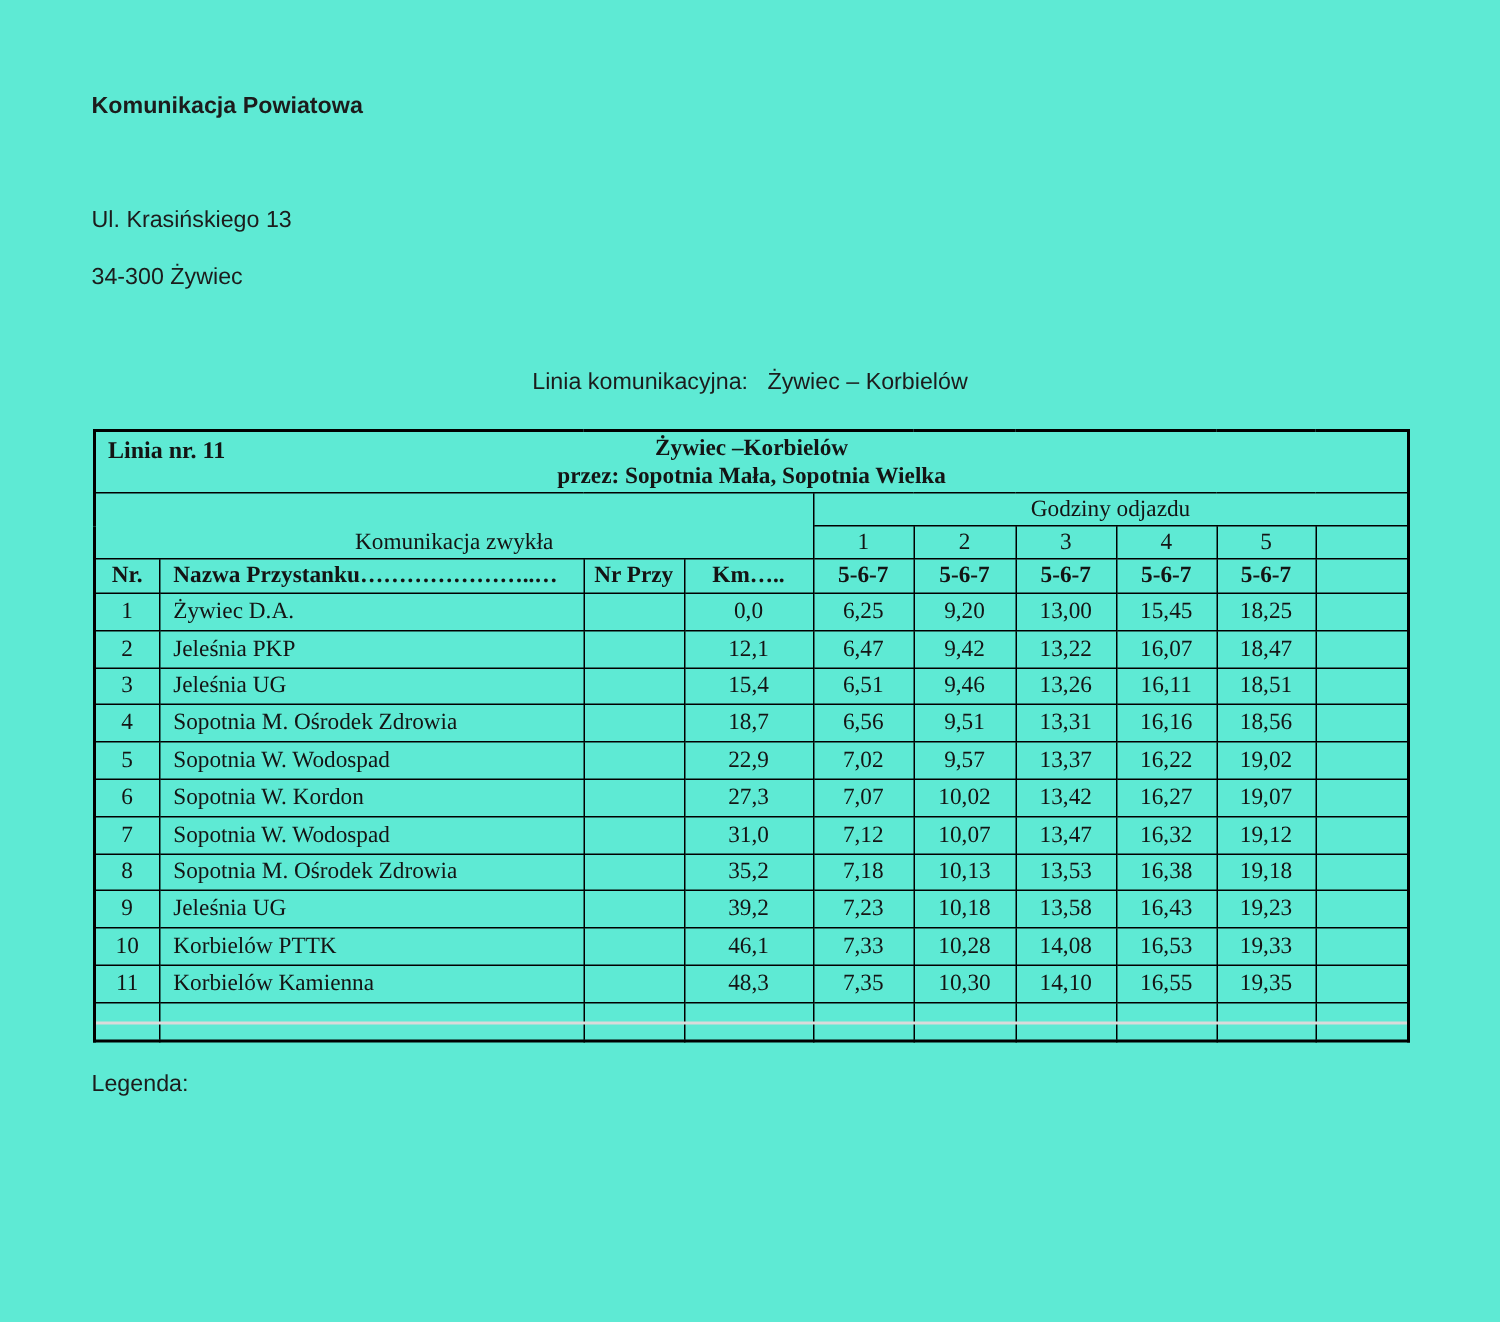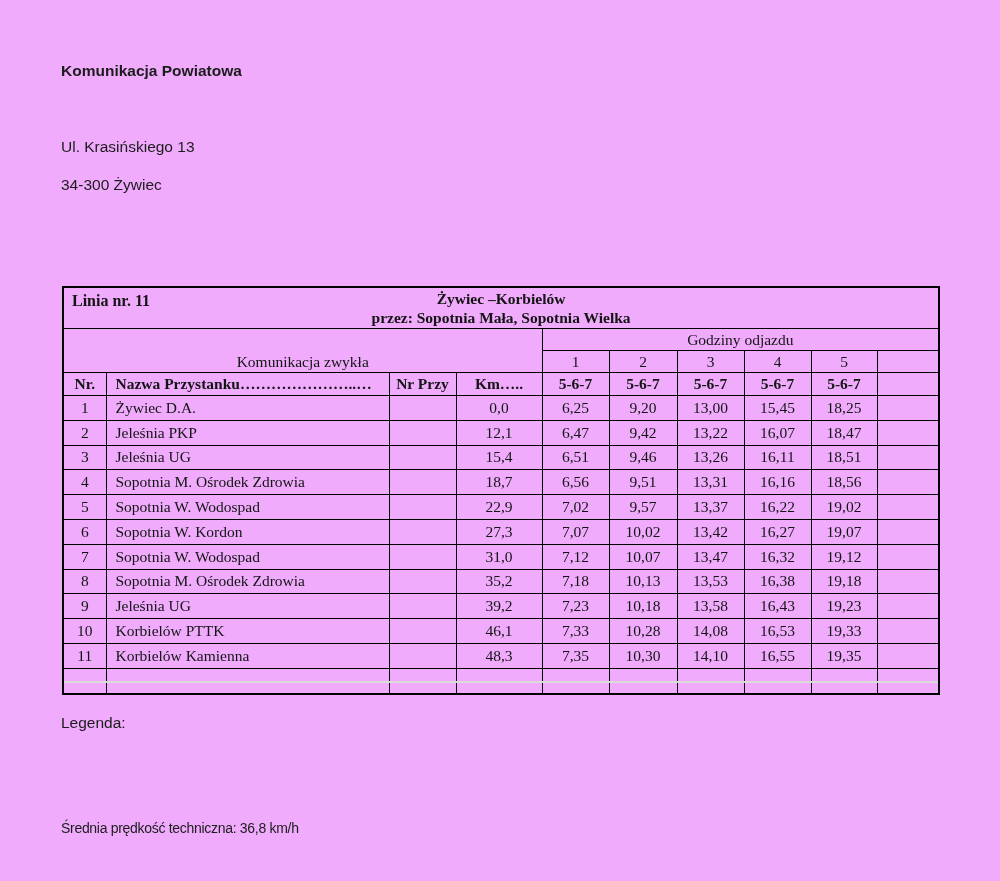--- a/index.html
+++ b/index.html
@@ -1,17 +1,17 @@
 <!DOCTYPE html>
 <html><head>
 <meta charset="utf-8">
 <style>
   html,body{margin:0;padding:0;background:#fff;}
   .page{
-    position:relative;width:1000px;height:881px;background:#f0abfc;
+    position:relative;width:1000px;height:881px;background:#5eead4;
     font-family:"Liberation Sans","DejaVu Sans",sans-serif;color:#1c1c1c;overflow:hidden;
   }
   
   .lh{position:absolute;left:61px;font-size:15.5px;line-height:18px;white-space:pre;}
   .lh.bold{font-weight:bold;}
   .lh1{top:62px;} .lh2{top:100px;} .lh3{top:138px;} .lh4{top:176px;}
   
   .doc-title{position:absolute;top:246px;left:0;width:1000px;text-align:center;
     font-size:15.5px;white-space:pre;}
   
@@ -43,20 +43,21 @@
 </style>
 </head>
 <body>
 
 <div class="page">
 
   <div class="lh lh1 bold">Komunikacja Powiatowa</div>
   <div class="lh lh3">Ul. Krasińskiego 13</div>
   <div class="lh lh4">34-300 Żywiec</div>
 
+  <div class="doc-title">Linia komunikacyjna:   Żywiec – Korbielów</div>
 
   <table class="timetable">
     <colgroup>
       <col style="width:43px">
         <col style="width:283px">
         <col style="width:67px">
         <col style="width:86px">
       <col style="width:67px">
         <col style="width:68px">
         <col style="width:67px">
@@ -240,15 +241,14 @@
       <td></td>
       <td></td>
       <td></td>
     </tr>
   </tbody>
     </table>
 
   <div class="scan-line"></div>
 
   <div class="lg lg1">Legenda:</div>
-  <div class="lg lg4">Średnia prędkość techniczna: 36,8 km/h</div>
 
 </div>
 
 </body></html>

